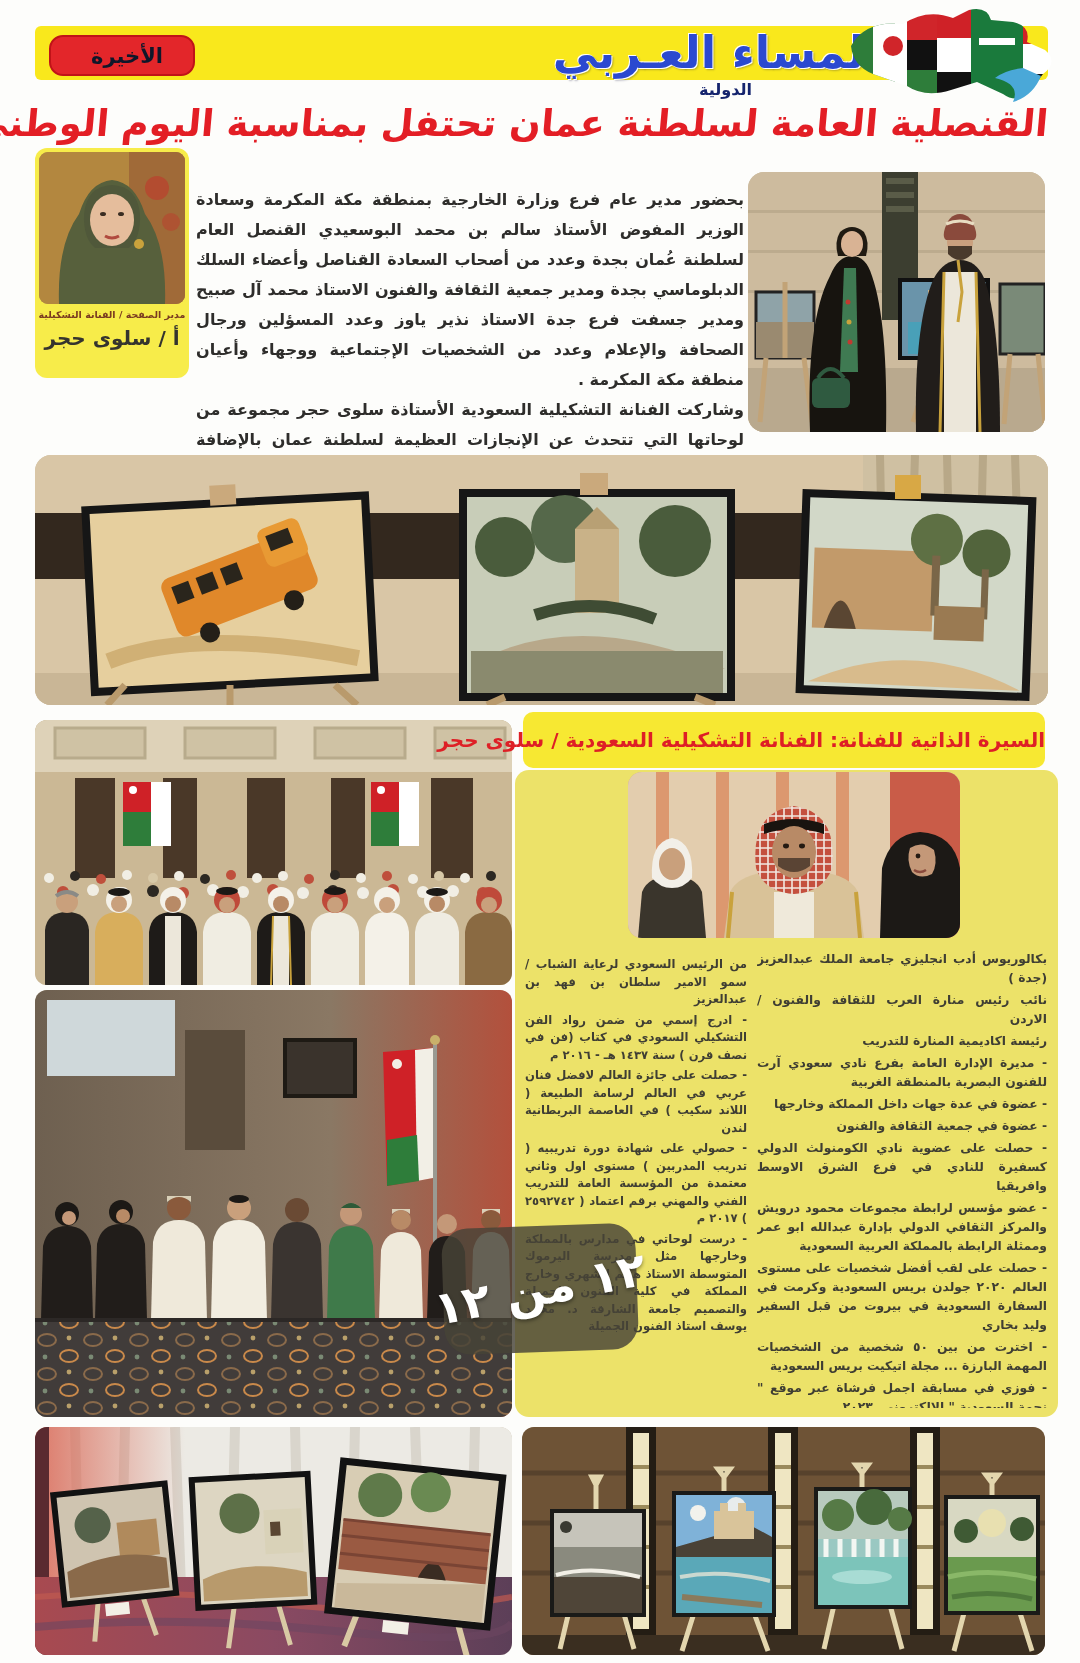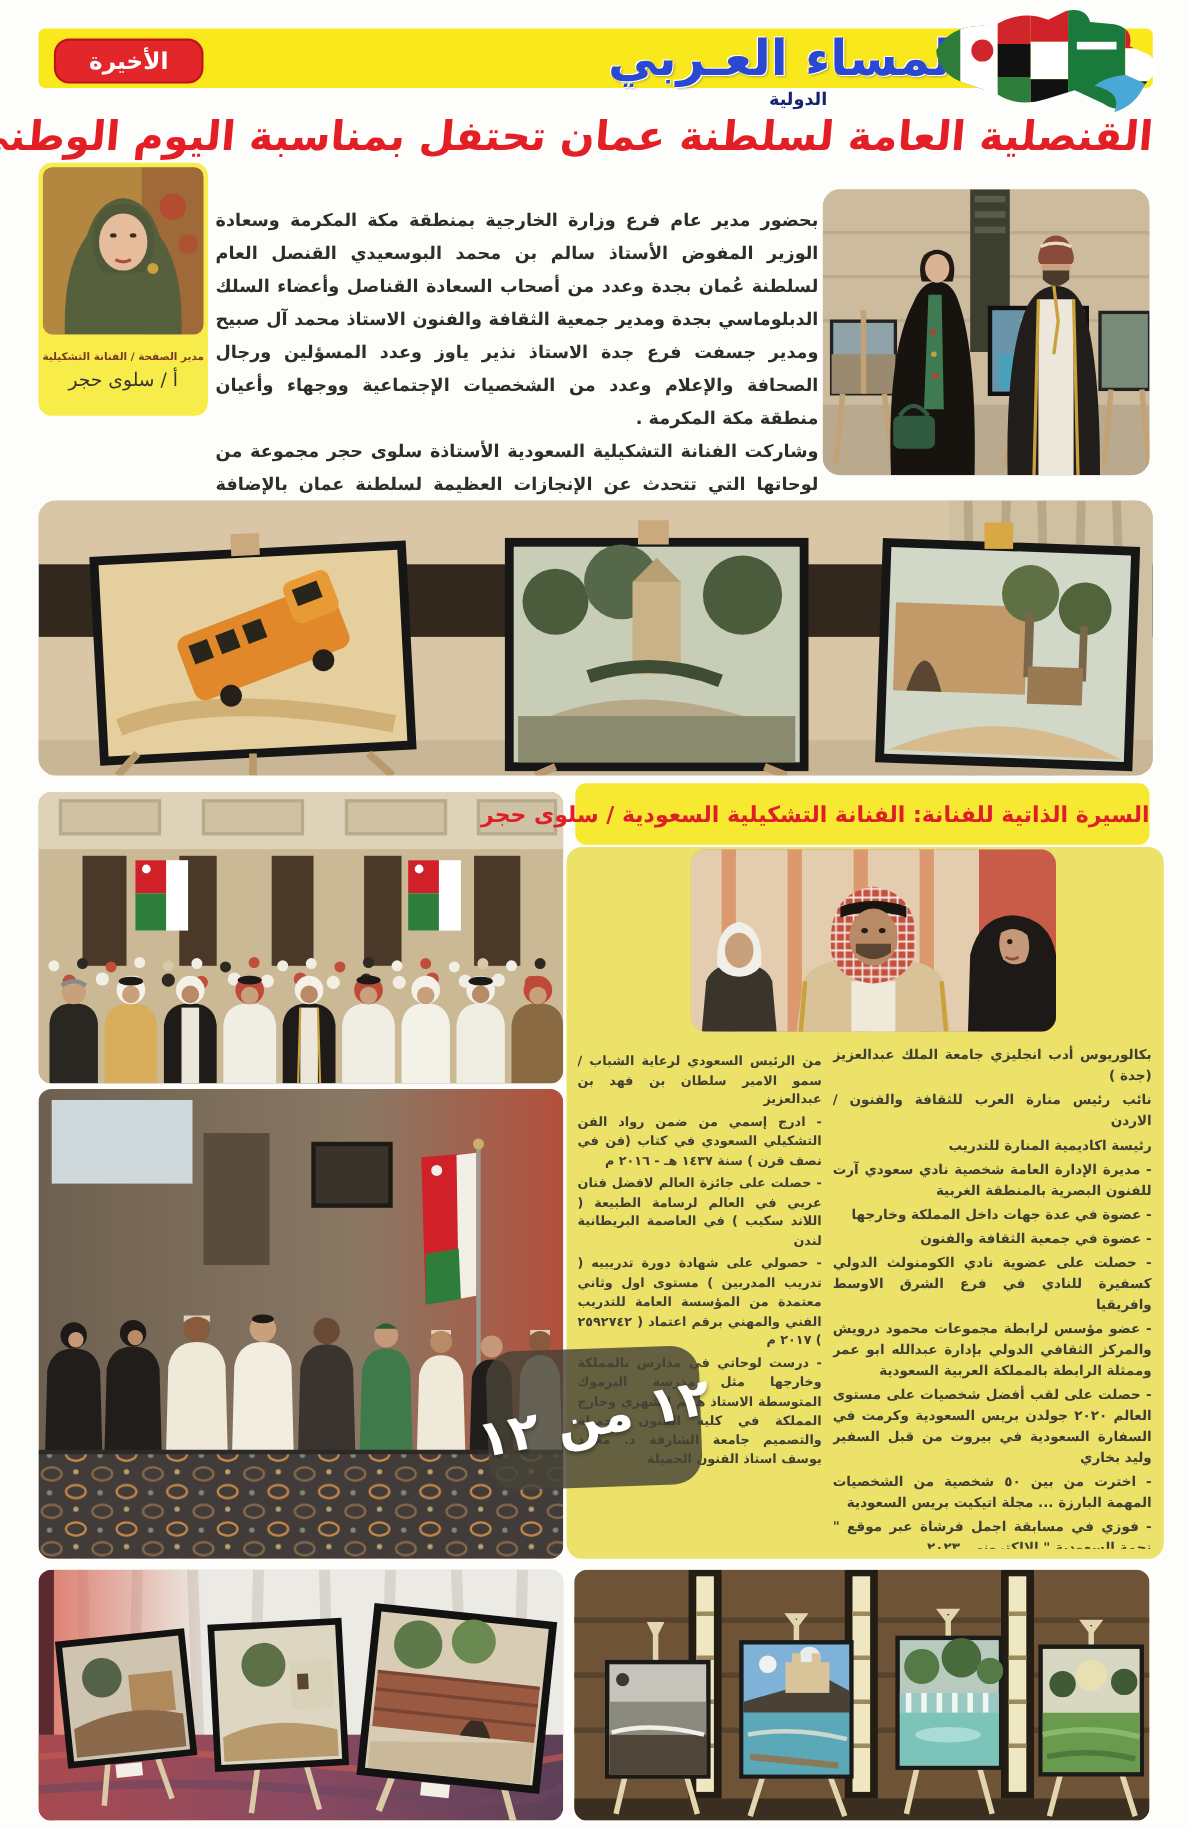--- a/index.html
+++ b/index.html
@@ -5,22 +5,22 @@
   html,body{margin:0;padding:0;background:#e9e9e9;}
   .page{
     position:relative;width:1080px;height:1663px;margin:0 auto;
     background:#fdfdfb;overflow:hidden;
     font-family:"DejaVu Sans",sans-serif;
   }
   
   .band{position:absolute;left:35px;top:26px;width:1013px;height:54px;background:#f9e81c;border-radius:6px;}
   .page-tag{
     position:absolute;left:14px;top:9px;width:132px;height:37px;background:#e3262a;
-    border:2px solid #c01318;border-radius:14px;color:#ffffff;font-weight:bold;font-size:21px;
-    display:flex;align-items:center;justify-content:center;direction:rtl;
+    border:2px solid #c01318;border-radius:14px;color:#0f172a;font-weight:bold;font-size:21px;
+    display:flex;align-items:center;justify-content:center;direction:rtl;padding-left:10px;
   }
   .masthead{
     position:absolute;right:168px;top:0px;font-size:45px;font-weight:bold;color:#2b49d0;
     direction:rtl;line-height:54px;text-shadow:1px 1px 0 #fff,-1px -1px 0 #fff,2px 2px 2px rgba(0,0,50,.25);
     letter-spacing:-1px;
   }
   .masthead-sub{
     position:absolute;right:296px;top:54px;font-size:16px;font-weight:bold;color:#15246e;direction:rtl;
   }
   .flags-map{position:absolute;right:-12px;top:-22px;width:215px;height:104px;}
@@ -29,22 +29,22 @@
     position:absolute;left:35px;top:96px;width:1013px;height:56px;direction:rtl;
     text-align:center;font-size:37px;font-weight:bold;color:#e31e25;transform:skewX(-5deg);
     line-height:56px;white-space:nowrap;
   }
   
   .author-box{
     position:absolute;left:35px;top:148px;width:154px;height:230px;background:#f7ec4a;
     border-radius:12px;overflow:hidden;text-align:center;
   }
   .author-photo{width:146px;height:152px;margin:4px auto 0;border-radius:9px;overflow:hidden;background:#b08a52;}
-  .author-role{margin-top:15px;font-size:9.5px;font-weight:bold;color:#7a3a20;direction:rtl;}
-  .author-name{margin-top:6px;font-size:17px;font-weight:normal;color:#35342e;direction:rtl;}
+  .author-role{margin-top:5px;font-size:9.5px;font-weight:bold;color:#7a3a20;direction:rtl;}
+  .author-name{margin-top:6px;font-size:20px;font-weight:bold;color:#35342e;direction:rtl;}
   
   .article{
     position:absolute;left:196px;top:166px;width:548px;height:266px;direction:rtl;
     font-size:16px;line-height:30px;font-weight:bold;color:#2e2d2b;
     text-align:justify;overflow:hidden;margin-top:19px;
   }
   
   .photo{position:absolute;border-radius:16px;overflow:hidden;background:#cfc4ad;}
   .photo svg{display:block;width:100%;height:100%;}
   .ph-top-right{left:748px;top:172px;width:297px;height:260px;}
@@ -396,21 +396,21 @@
           <path d="M282,76 Q294,68 306,78 Q310,92 304,102 Q292,108 284,100 Q278,88 282,76 Z" fill="#c49878"></path>
           <circle cx="290" cy="84" r="2.4" fill="#241a12"></circle>
           <path d="M286,98 Q292,102 298,98" stroke="#8a4a3c" stroke-width="2.4" fill="none"></path>
         </g>
       </svg>
     </div>
     <div class="bio-col bio-col-a">
         <div class="bio-item">بكالوريوس أدب انجليزي جامعة الملك عبدالعزيز (جدة )</div>
         <div class="bio-item">نائب رئيس منارة العرب للثقافة والفنون / الاردن</div>
         <div class="bio-item">رئيسة اكاديمية المنارة للتدريب</div>
-        <div class="bio-item">- مديرة الإدارة العامة شخصية نادي سعودي آرت للفنون البصرية بالمنطقة الغربية</div>
+        <div class="bio-item">- مديرة الإدارة العامة بفرع نادي سعودي آرت للفنون البصرية بالمنطقة الغربية</div>
         <div class="bio-item">- عضوة في عدة جهات داخل المملكة وخارجها</div>
         <div class="bio-item">- عضوة في جمعية الثقافة والفنون</div>
         <div class="bio-item">- حصلت على عضوية نادي الكومنولث الدولي كسفيرة للنادي في فرع الشرق الاوسط وافريقيا</div>
         <div class="bio-item">- عضو مؤسس لرابطة مجموعات محمود درويش والمركز الثقافي الدولي بإدارة عبدالله ابو عمر وممثلة الرابطة بالمملكة العربية السعودية</div>
         <div class="bio-item">- حصلت على لقب أفضل شخصيات على مستوى العالم ٢٠٢٠ جولدن بريس السعودية وكرمت في السفارة السعودية في بيروت من قبل السفير وليد بخاري</div>
         <div class="bio-item">- اخترت من بين ٥٠ شخصية من الشخصيات المهمة البارزة ... مجلة اتيكيت بريس السعودية</div>
         <div class="bio-item">- فوزي في مسابقة اجمل فرشاة عبر موقع " نجمة السعودية " الالكتروني. ٢٠٢٣</div>
       </div>
     <div class="bio-col bio-col-b">
         <div class="bio-item">من الرئيس السعودي لرعاية الشباب / سمو الامير سلطان بن فهد بن عبدالعزيز</div>

